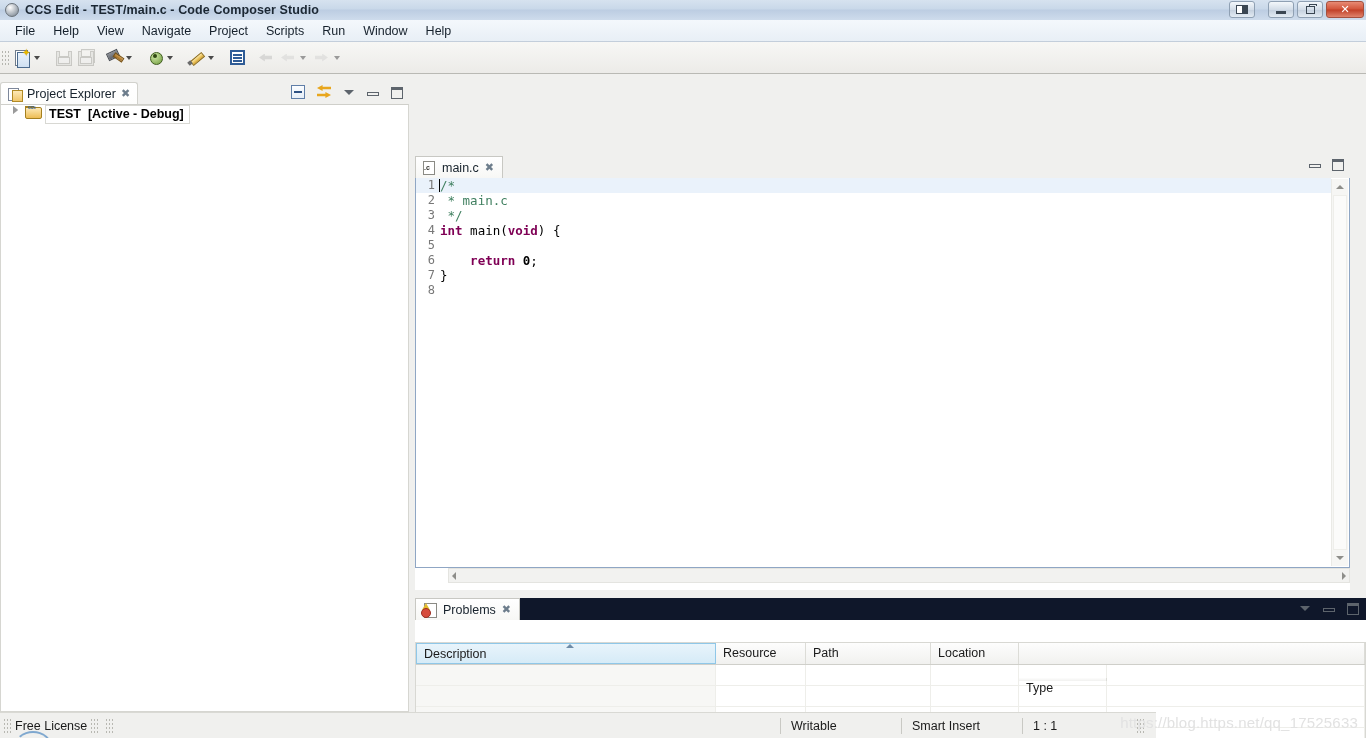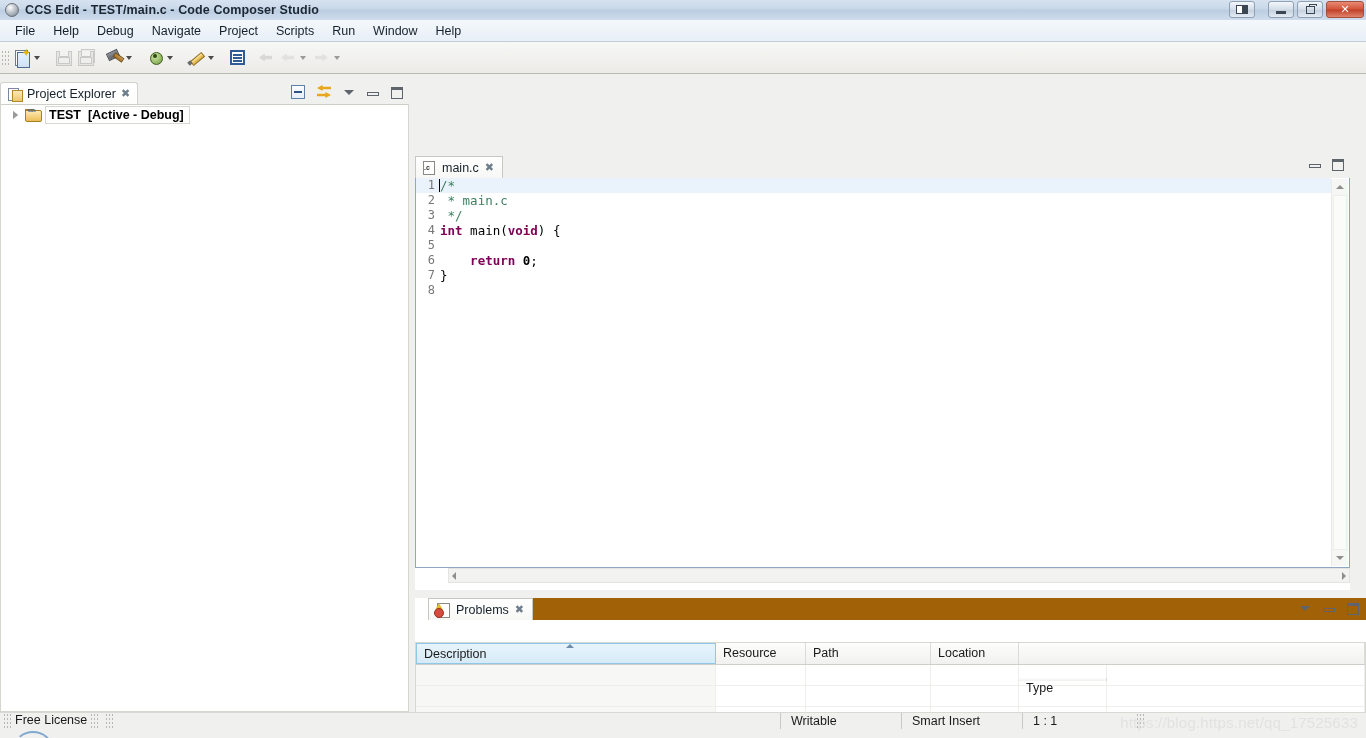--- a/index.html
+++ b/index.html
@@ -158,21 +158,21 @@
   .ic-pe .b2{position:absolute;left:4px;top:3px;width:9px;height:10px;background:linear-gradient(#fde9b6,#f0c66a);border:1px solid #b18a24;}
   .pe-tools{position:absolute;right:5px;top:3px;display:flex;align-items:center;gap:10px;}
   .ic-collapse{position:relative;width:15px;height:15px;}
   .ic-collapse .o{position:absolute;left:0;top:0;width:14px;height:14px;border:1.5px solid #5f7ea8;background:linear-gradient(#fbfdff,#e6eef7);box-sizing:border-box;}
   .ic-collapse .m{position:absolute;left:3px;top:6px;width:8px;height:1.5px;background:#2d5183;}
   .ic-link{position:relative;width:16px;height:15px;}
   .ic-link .a1,.ic-link .a2{position:absolute;width:14px;height:6px;background:#e8a61d;}
   .ic-link .a1{left:1px;top:0px;clip-path:polygon(0 50%,40% 0,40% 28%,100% 28%,100% 72%,40% 72%,40% 100%);}
   .ic-link .a2{left:1px;top:7px;clip-path:polygon(100% 50%,60% 0,60% 28%,0 28%,0 72%,60% 72%,60% 100%);}
   .pe-body{position:absolute;left:0;top:22px;width:409px;height:608px;background:#fff;border:1px solid #d6d6d1;border-top:1px solid #cfcfca;box-sizing:border-box;}
-  .tree-row{display:flex;align-items:center;height:19px;padding-left:10px;gap:4px;}
+  .tree-row{display:flex;height:19px;padding-left:10px;gap:4px;}
   .twisty{width:10px;height:10px;position:relative;}
   .twisty:before{content:"";position:absolute;left:2px;top:1px;width:0;height:0;
     border-top:4px solid transparent;border-bottom:4px solid transparent;border-left:5px solid transparent;
     border-left-color:#fff;filter:drop-shadow(0 0 0 #8a8a8a);}
   .twisty .tri{position:absolute;left:2px;top:1px;width:0;height:0;border-top:4px solid transparent;border-bottom:4px solid transparent;border-left:5px solid #9a9a9a;}
   .ic-proj{position:relative;width:16px;height:14px;}
   .ic-proj .fold{position:absolute;left:0;bottom:0;width:15px;height:10px;background:linear-gradient(#fde9b6,#edbd54);border:1px solid #a5801f;border-radius:0 2px 2px 2px;}
   .ic-proj .tab{position:absolute;left:0;top:1px;width:7px;height:3px;background:#edbd54;border:1px solid #a5801f;border-bottom:0;}
   .ic-proj .ccs{position:absolute;left:3px;top:-1px;font-size:5px;color:#2f5c96;font-weight:bold;letter-spacing:-.3px;}
   .proj-label{
@@ -224,21 +224,21 @@
   .vscroll .thumb{position:absolute;left:1px;top:16px;width:14px;bottom:16px;background:#fbfbfa;border:1px solid #eeeeea;box-sizing:border-box;}
   .hscrollbar{
     position:absolute;left:33px;top:412px;width:902px;height:15px;background:#f2f2f0;
     border:1px solid #e4e4e0;box-sizing:border-box;display:flex;align-items:center;
   }
   .hscrollbar .lf{width:0;height:0;border-top:4px solid transparent;border-bottom:4px solid transparent;border-right:4px solid #8e8e8a;margin-left:3px;}
   .hscrollbar .rt{position:absolute;right:3px;width:0;height:0;border-top:4px solid transparent;border-bottom:4px solid transparent;border-left:4px solid #8e8e8a;}
 
   
   #problemsView{left:415px;top:524px;width:951px;height:188px;}
-  .pb-tabrow{position:relative;height:22px;background:#a16207;margin-left:13px;}
+  .pb-tabrow{position:relative;height:22px;background:#0f172a;}
   .pb-tab{
     position:absolute;left:0;top:0;height:22px;display:flex;align-items:center;gap:6px;
     padding:0 9px 0 7px;box-sizing:border-box;
     background:linear-gradient(to bottom,#ffffff,#f7f7f5);
     border:1px solid #c8c8c3;border-bottom:0;
     font-size:12.5px;color:#17222c;
   }
   .ic-prob{position:relative;width:14px;height:14px;}
   .ic-prob .pg{position:absolute;left:1px;top:0;width:11px;height:13px;background:#fff;border:1px solid #8a8a84;}
   .ic-prob .warn{position:absolute;left:-1px;top:0px;width:0;height:0;border-left:4px solid transparent;border-right:4px solid transparent;border-bottom:7px solid #e3bb2c;}
@@ -255,23 +255,23 @@
   .pb-th.sorted{background:linear-gradient(to bottom,#e8f4fb,#d6ebf7);border:1px solid #8fc7e8;
     box-sizing:border-box;}
   .pb-th .sortmark{position:absolute;left:50%;top:0px;width:0;height:0;
     border-left:4px solid transparent;border-right:4px solid transparent;border-bottom:4px solid #6f8ca8;}
   .pb-row{display:flex;height:20px;border-bottom:1px solid #eeeeea;}
   .pb-td{border-right:1px solid #eeeeea;box-sizing:border-box;}
   .pb-td.shade{background:#f7f7f5;}
 
   
   .statusbar{
-    position:absolute;left:0;top:712px;width:1366px;height:26px;
+    position:absolute;left:0;top:712px;width:1156px;height:26px;
     background:#f0f0ee;border-top:1px solid #d9d9d4;
-    display:flex;align-items:flex-start;font-size:12.5px;color:#1a1a1a;
+    display:flex;align-items:center;font-size:12.5px;color:#1a1a1a;
   }
   .sb-grip{width:7px;height:16px;margin:0 4px;
     background-image:radial-gradient(#b8b8b2 40%,transparent 41%);
     background-size:3px 4px;background-position:2px 0;}
   .sb-div{width:1px;height:16px;background:#c9c9c4;margin:0 10px;}
   .sb-item{white-space:nowrap;}
   .sb-right{position:absolute;left:770px;display:flex;align-items:center;}
   .sb-cell{width:100px;display:flex;align-items:center;}
   .watermark{
     position:absolute;right:8px;top:714px;font-size:15px;color:#e2e2e2;
@@ -301,21 +301,21 @@
       <div class="wb">
           <span class="sq"></span>
         </div>
       <div class="wb close">✕</div>
     </div>
   </div>
 
   <div class="menubar">
     <div class="menu-item">File</div>
     <div class="menu-item">Help</div>
-    <div class="menu-item">Debug</div>
+    <div class="menu-item">View</div>
     <div class="menu-item">Navigate</div>
     <div class="menu-item">Project</div>
     <div class="menu-item">Scripts</div>
     <div class="menu-item">Run</div>
     <div class="menu-item">Window</div>
     <div class="menu-item">Help</div>
   </div>
 
   <div class="toolbar">
     <div class="grip"></div>

